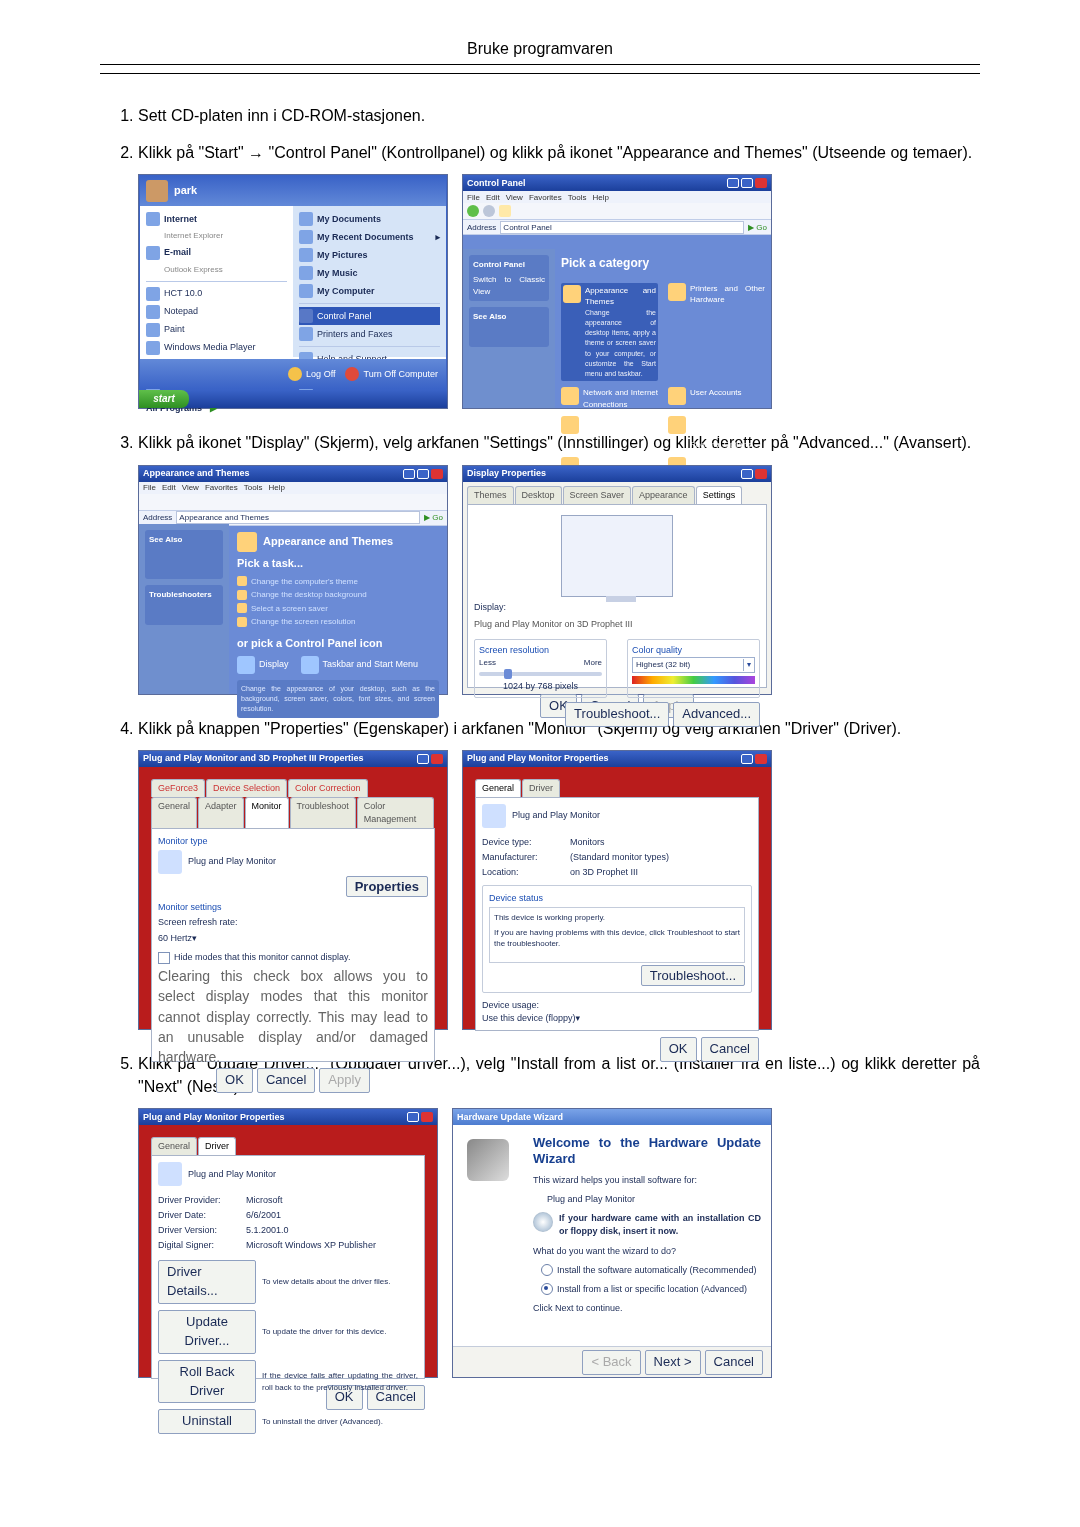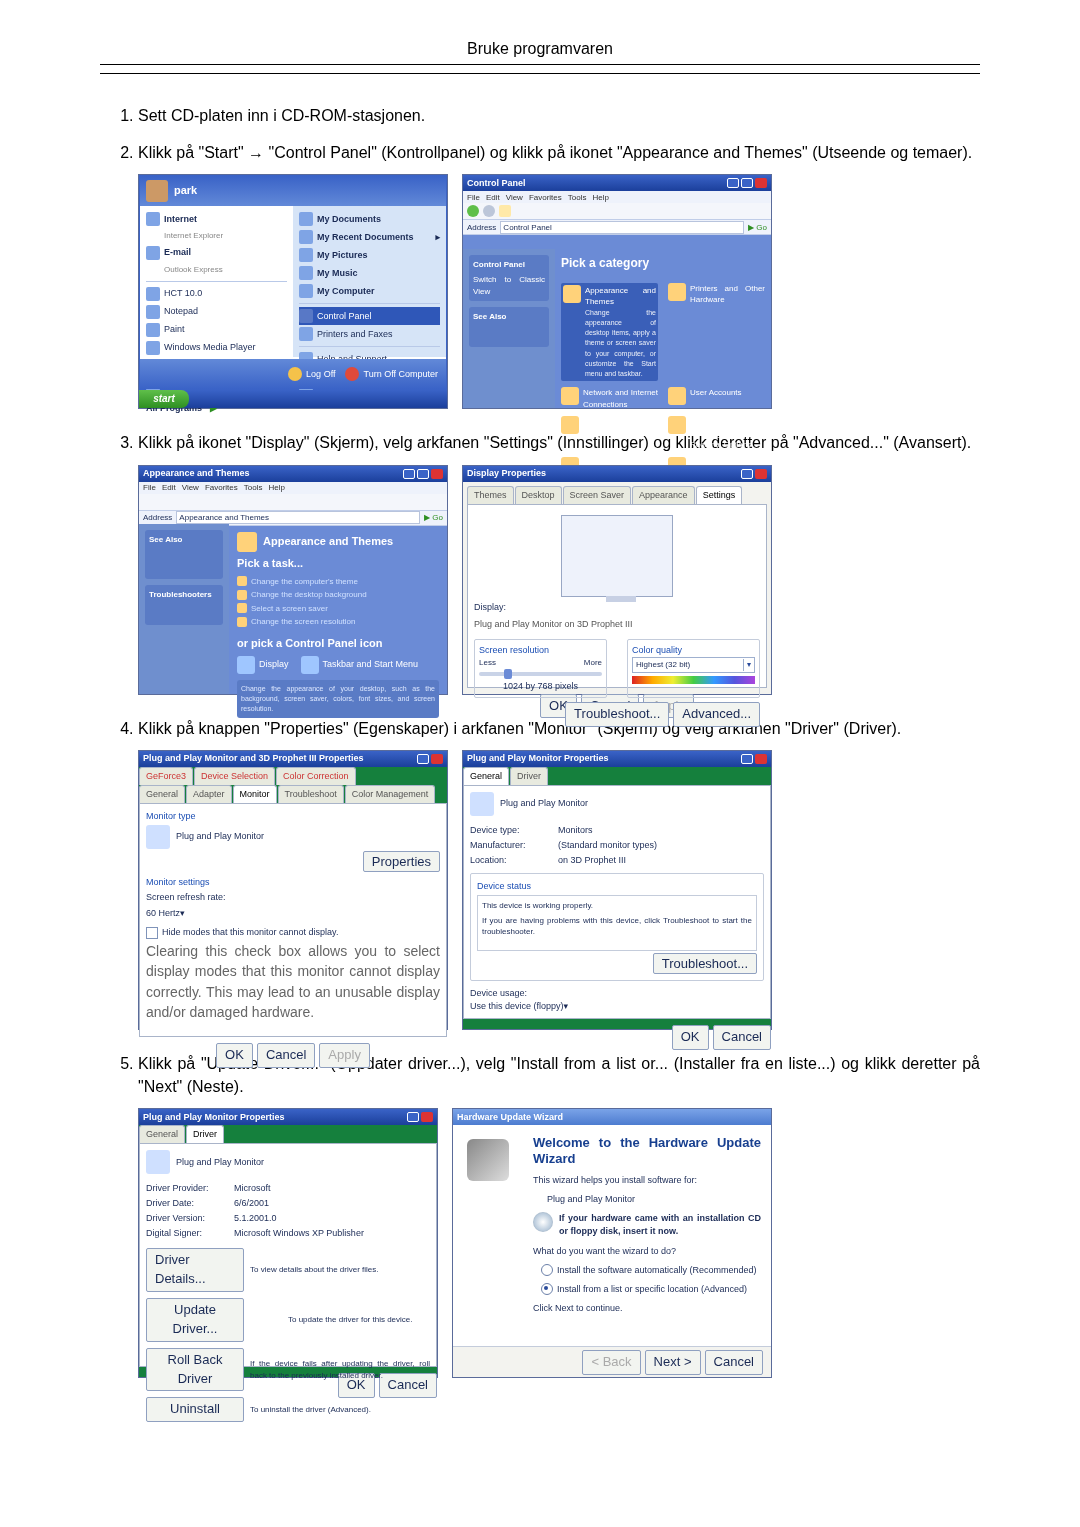--- a/index.html
+++ b/index.html
@@ -148,21 +148,21 @@
   .dprop .drop .ar{ margin-left:auto;border-left:1px solid #9fb0cf;padding-left:3px;color:#2a4b9b;}
   .dprop .rainbow{ height:8px; background:linear-gradient(90deg,#d22,#fa0,#ee3,#4c4,#39f,#55d,#a4d);margin-top:3px;}
   .dprop .btns{ display:flex;justify-content:flex-end;gap:4px;margin-top:4px;}
   .btn3d{ border:1px solid #8fa0c0;background:#f2f4f0;font-size:13px;padding:2px 8px;border-radius:2px;}
   .btn3d.dis{ color:#aaa;}
   .centerbtns{ display:flex; justify-content:center; gap:4px; margin-top:6px;}
 
   
   .s4a{ width:310px;height:280px;background:#eef2f7;}
   .s4b{ width:310px;height:280px;background:#eef2f7;}
-  .prop4{ position:absolute;left:0;right:0;top:16px;bottom:0;background:#15803d;padding:0;}
+  .prop4{ position:absolute;left:0;right:0;top:16px;bottom:0;background:#b91c1c;padding:12px;}
   .prop4 .panel{ border:1px solid #a9b4c9;background:#fff;padding:6px;height:220px;position:relative;font-size:9px;}
   .prop4 .mtitle{ color:#1a4db3;font-size:9px;margin-bottom:2px;}
   .prop4 .drow{ display:flex;gap:6px;align-items:center;}
   .prop4 .mic{ width:24px;height:24px;background:#cfe0ff;border-radius:3px;}
   .prop4 .inline{ display:flex; gap:8px; font-size:9px; margin:2px 0;}
   .prop4 .inline .k{ width:80px;}
   .prop4 .group{ border:1px solid #c4ccdb;border-radius:2px;padding:6px;margin-top:6px;}
   .chk{ width:10px;height:10px;border:1px solid #7f93b9;display:inline-block;vertical-align:middle;margin-right:4px;}
 
   
@@ -553,21 +553,21 @@
               <div class="tab act">Monitor</div>
               <div class="tab">Troubleshoot</div>
               <div class="tab">Color Management</div>
             </div>
             <div class="panel">
               <div class="mtitle">Monitor type</div>
               <div class="drow">
                   <span class="mic"></span>
                   <span>Plug and Play Monitor</span>
                 </div>
-              <div style="text-align:right;margin:4px 0;"><span class="btn3d">Properties</span></div>
+              <div style="text-align:right;margin:4px 0;font-weight:bold;"><span class="btn3d">Properties</span></div>
               <div class="mtitle">Monitor settings</div>
               <div>Screen refresh rate:</div>
               <div class="drop" style="margin:3px 0;"><span>60 Hertz</span><span class="ar">▾</span></div>
               <div style="margin-top:6px;"><span class="chk"></span><span>Hide modes that this monitor cannot display.</span></div>
               <div style="font-size:14px;color:#666;margin-top:2px;">Clearing this check box allows you to select display modes that this monitor cannot display correctly. This may lead to an unusable display and/or damaged hardware.</div>
             </div>
             <div class="centerbtns">
               <div class="btn3d">OK</div>
               <div class="btn3d">Cancel</div>
               <div class="btn3d dis">Apply</div>
@@ -663,21 +663,21 @@
               <div class="inline">
                   <span class="k">Digital Signer:</span>
                   <span>Microsoft Windows XP Publisher</span>
                 </div>
               <div style="display:flex;gap:6px;align-items:center;margin-top:8px;">
                   <span class="btn3d" style="width:80px;text-align:left;">Driver Details...</span>
                   <span style="font-size:8px;flex:1;">To view details about the driver files.</span>
                 </div>
               <div style="display:flex;gap:6px;align-items:center;margin-top:6px;">
                   <span class="btn3d" style="width:80px;text-align:center;">Update Driver...</span>
-                  <span style="font-size:8px;flex:1;margin-left:38px;">To update the driver for this device.</span>
+                  <span style="font-size:8px;flex:1;">To update the driver for this device.</span>
                 </div>
               <div style="display:flex;gap:6px;align-items:center;margin-top:6px;">
                   <span class="btn3d" style="width:80px;text-align:center;">Roll Back Driver</span>
                   <span style="font-size:8px;flex:1;">If the device fails after updating the driver, roll back to the previously installed driver.</span>
                 </div>
               <div style="display:flex;gap:6px;align-items:center;margin-top:6px;">
                   <span class="btn3d" style="width:80px;text-align:center;">Uninstall</span>
                   <span style="font-size:8px;flex:1;">To uninstall the driver (Advanced).</span>
                 </div>
             </div>

